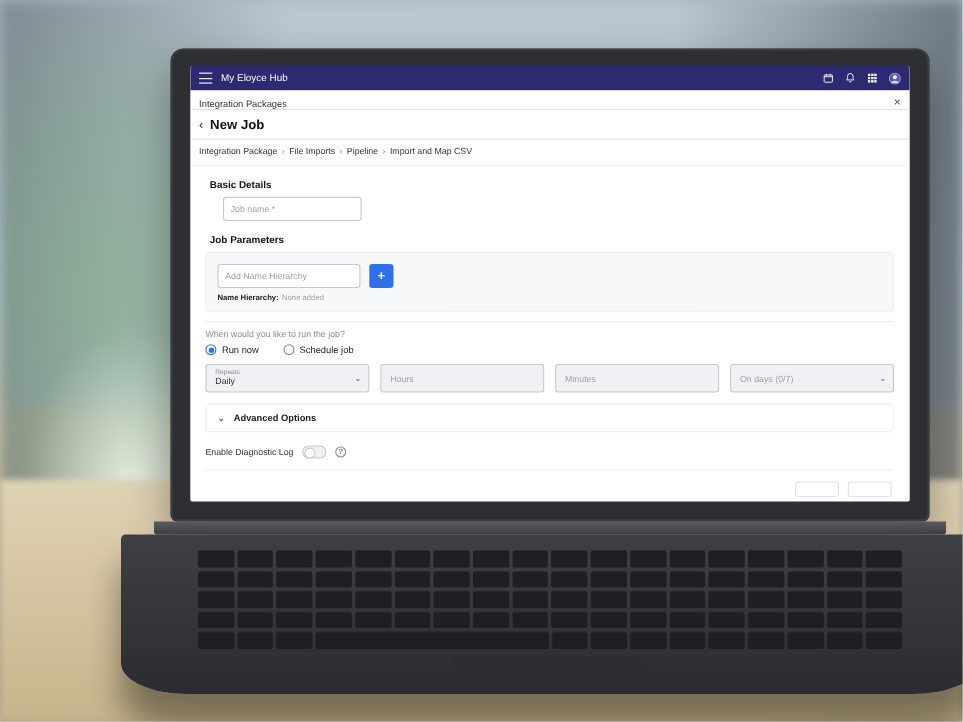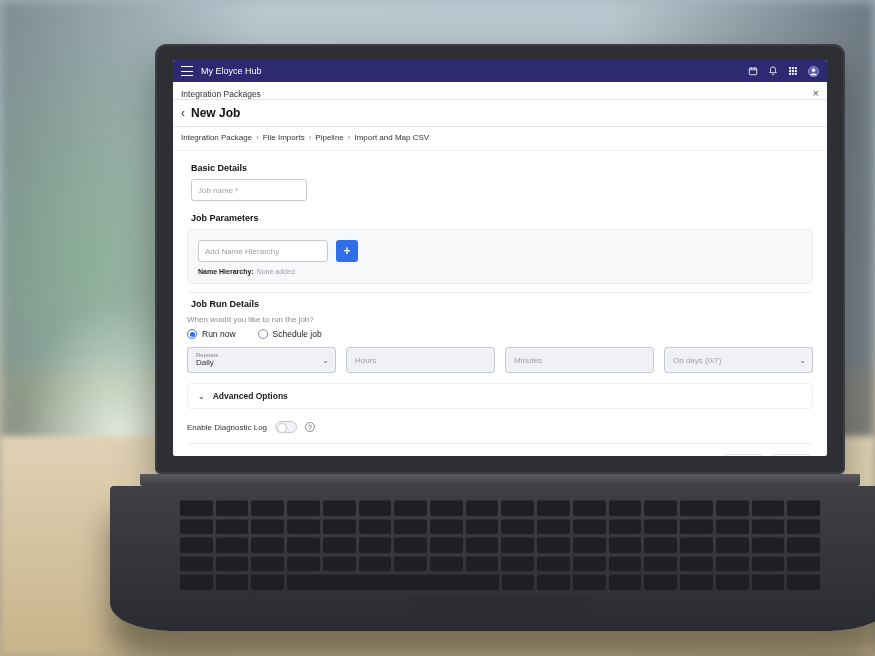--- a/index.html
+++ b/index.html
@@ -176,21 +176,21 @@
     border: 1px solid #c7c9d1;
     border-radius: 3px;
     padding: 2px 6px;
     font-size: 8px;
     color:#5a5d68;
     background:#fff;
     display:flex;
     align-items:center;
   }
   .input.placeholder { color:#9ea0a8; }
-  .field-130 { width: 116px; margin-left:4px; }
+  .field-130 { width: 126px; margin-left:16px; }
   .panel {
     background:#f7f8fa;
     border:1px solid #eceef2;
     border-radius:4px;
     padding: 10px 10px 8px 10px;
     margin: 4px 0 8px 0;
   }
   .param-row { display:flex; align-items:center; gap:8px; }
   .add-btn {
     width: 22px; height:22px;
@@ -371,21 +371,20 @@
               </div>
             </div>
             <div class="nh-line">
               <span class="lbl">Name Hierarchy:</span>
               <span class="val">None added</span>
             </div>
           </div>
 
           <hr class="hr">
 
-          <div class="section-title">Job Run Details</div>
           <div class="run-q">When would you like to run the job?</div>
 
           <div class="radio-row">
             <div class="radio selected">
               <span class="dot"></span>
               <span>Run now</span>
             </div>
             <div class="radio">
               <span class="dot"></span>
               <span>Schedule job</span>

